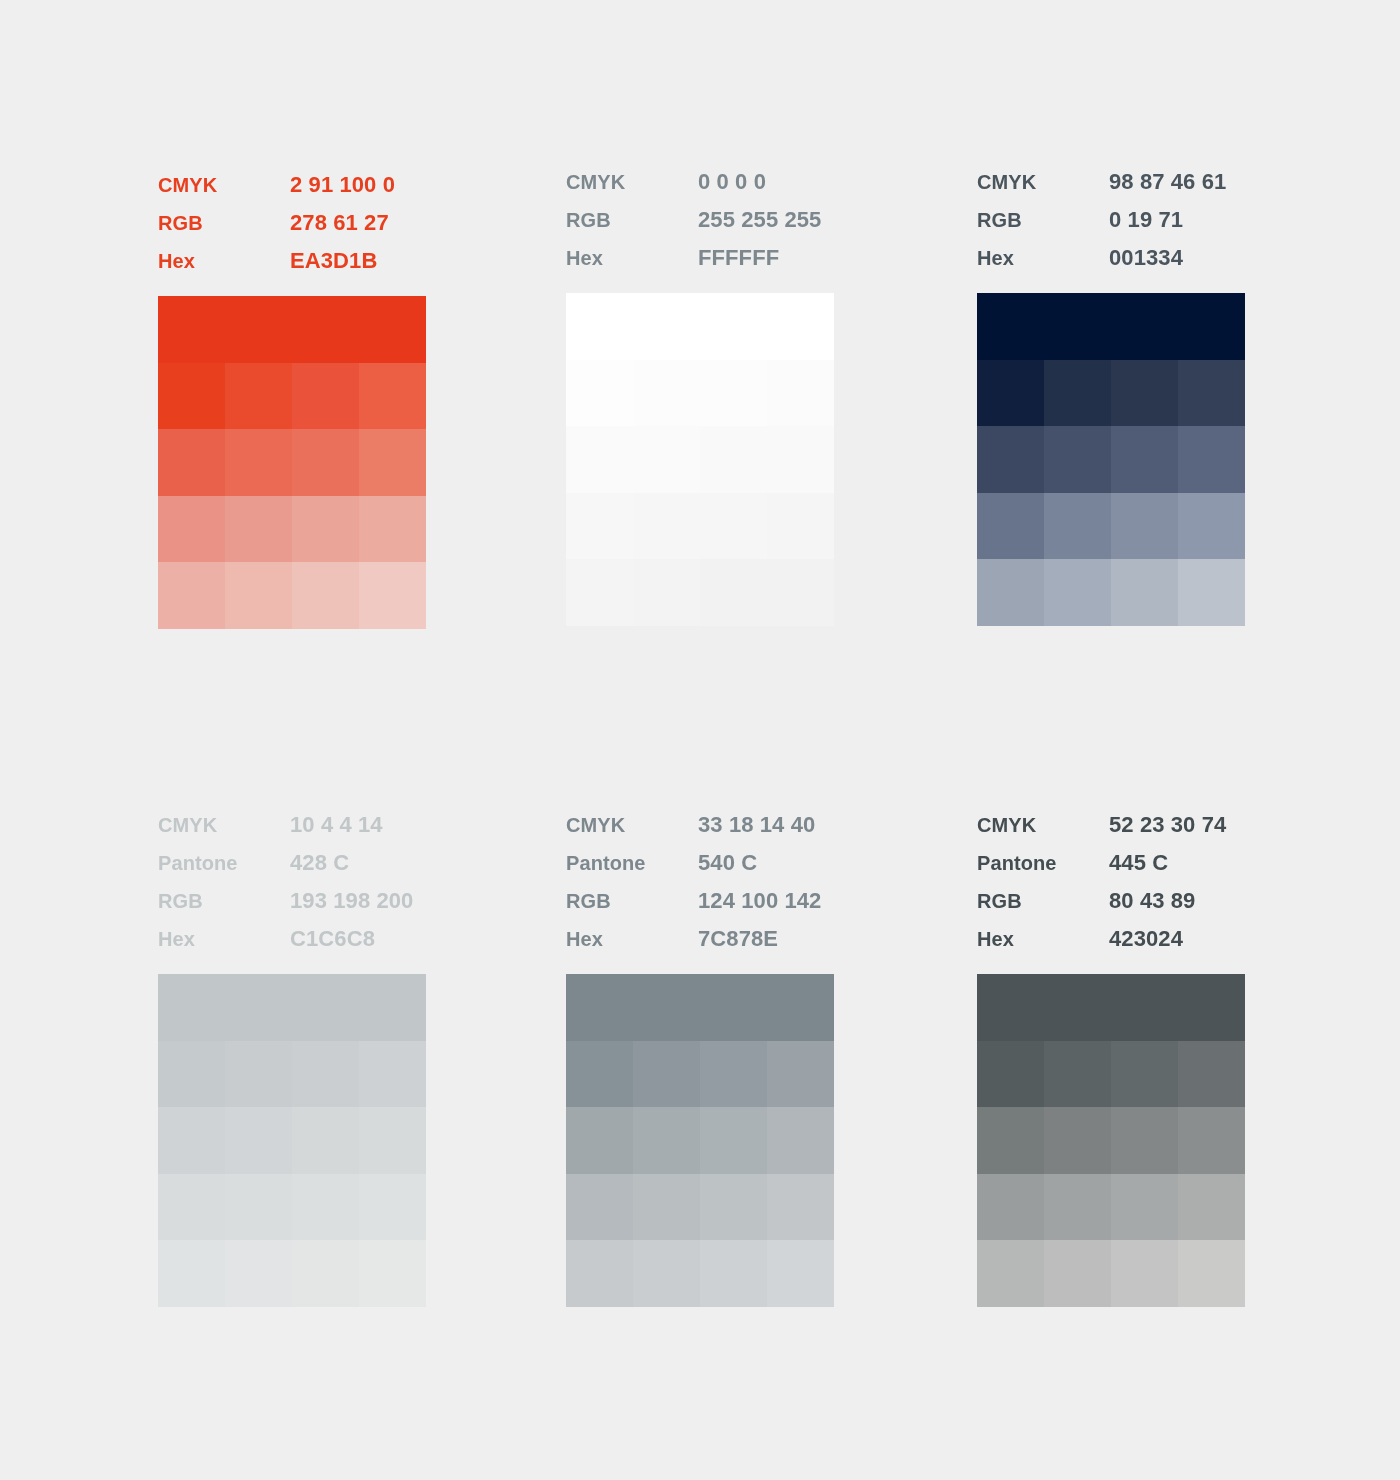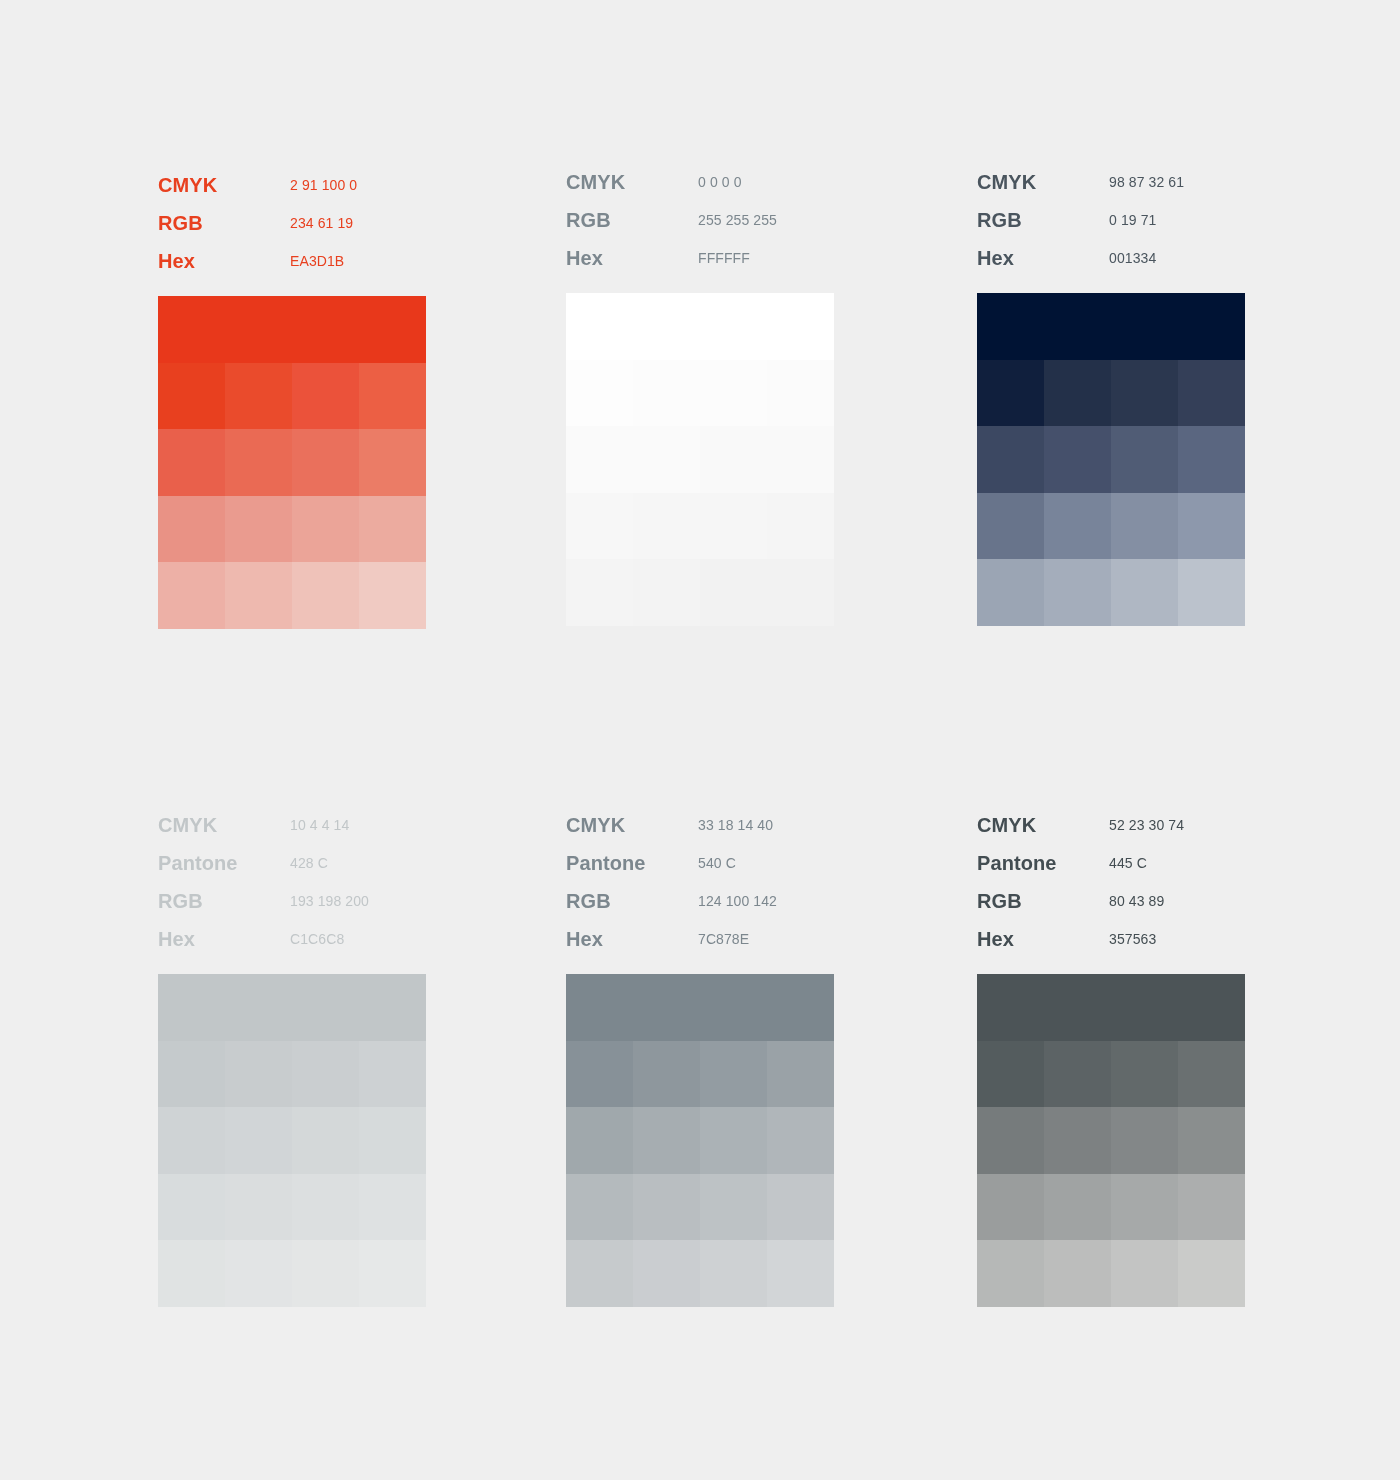--- a/index.html
+++ b/index.html
@@ -37,22 +37,22 @@
     font-size: 20px;
     font-weight: bold;
     letter-spacing: 0.1px;
     text-align: left;
     vertical-align: middle;
     padding: 0;
     white-space: nowrap;
     width: 132px;
   }
   .spec-value {
-    font-size: 14px;
-    font-weight: normal;
+    font-size: 22px;
+    font-weight: bold;
     letter-spacing: 0.1px;
     text-align: left;
     vertical-align: middle;
     padding: 0;
     white-space: nowrap;
   }
 
   
   .tint-grid {
     width: 268px;
@@ -88,21 +88,21 @@
 
   <div class="palette-block" id="block-red" style="color: rgb(232, 64, 31);">
     <table class="spec-table">
         <tbody>
       <tr class="spec-row">
         <td class="spec-label">CMYK</td>
         <td class="spec-value">2 91 100 0</td>
       </tr>
       <tr class="spec-row">
         <td class="spec-label">RGB</td>
-        <td class="spec-value">234 61 19</td>
+        <td class="spec-value">278 61 27</td>
       </tr>
       <tr class="spec-row">
         <td class="spec-label">Hex</td>
         <td class="spec-value">EA3D1B</td>
       </tr>
     </tbody>
       </table>
     <div class="tint-grid">
         <div class="tint-row solid-row">
           <div class="tint-cell" style="background: rgb(232, 56, 27);"></div>
@@ -180,21 +180,21 @@
           <div class="tint-cell" style="background: rgb(242, 242, 242);"></div>
         </div>
       </div>
   </div>
 
   <div class="palette-block" id="block-navy" style="color: rgb(74, 85, 94);">
     <table class="spec-table">
         <tbody>
       <tr class="spec-row">
         <td class="spec-label">CMYK</td>
-        <td class="spec-value">98 87 32 61</td>
+        <td class="spec-value">98 87 46 61</td>
       </tr>
       <tr class="spec-row">
         <td class="spec-label">RGB</td>
         <td class="spec-value">0 19 71</td>
       </tr>
       <tr class="spec-row">
         <td class="spec-label">Hex</td>
         <td class="spec-value">001334</td>
       </tr>
     </tbody>
@@ -344,21 +344,21 @@
       <tr class="spec-row">
         <td class="spec-label">Pantone</td>
         <td class="spec-value">445 C</td>
       </tr>
       <tr class="spec-row">
         <td class="spec-label">RGB</td>
         <td class="spec-value">80 43 89</td>
       </tr>
       <tr class="spec-row">
         <td class="spec-label">Hex</td>
-        <td class="spec-value">357563</td>
+        <td class="spec-value">423024</td>
       </tr>
     </tbody>
       </table>
     <div class="tint-grid">
         <div class="tint-row solid-row">
           <div class="tint-cell" style="background: rgb(76, 84, 87);"></div>
         </div>
         <div class="tint-row">
           <div class="tint-cell" style="background: rgb(84, 92, 94);"></div>
           <div class="tint-cell" style="background: rgb(92, 99, 101);"></div>

